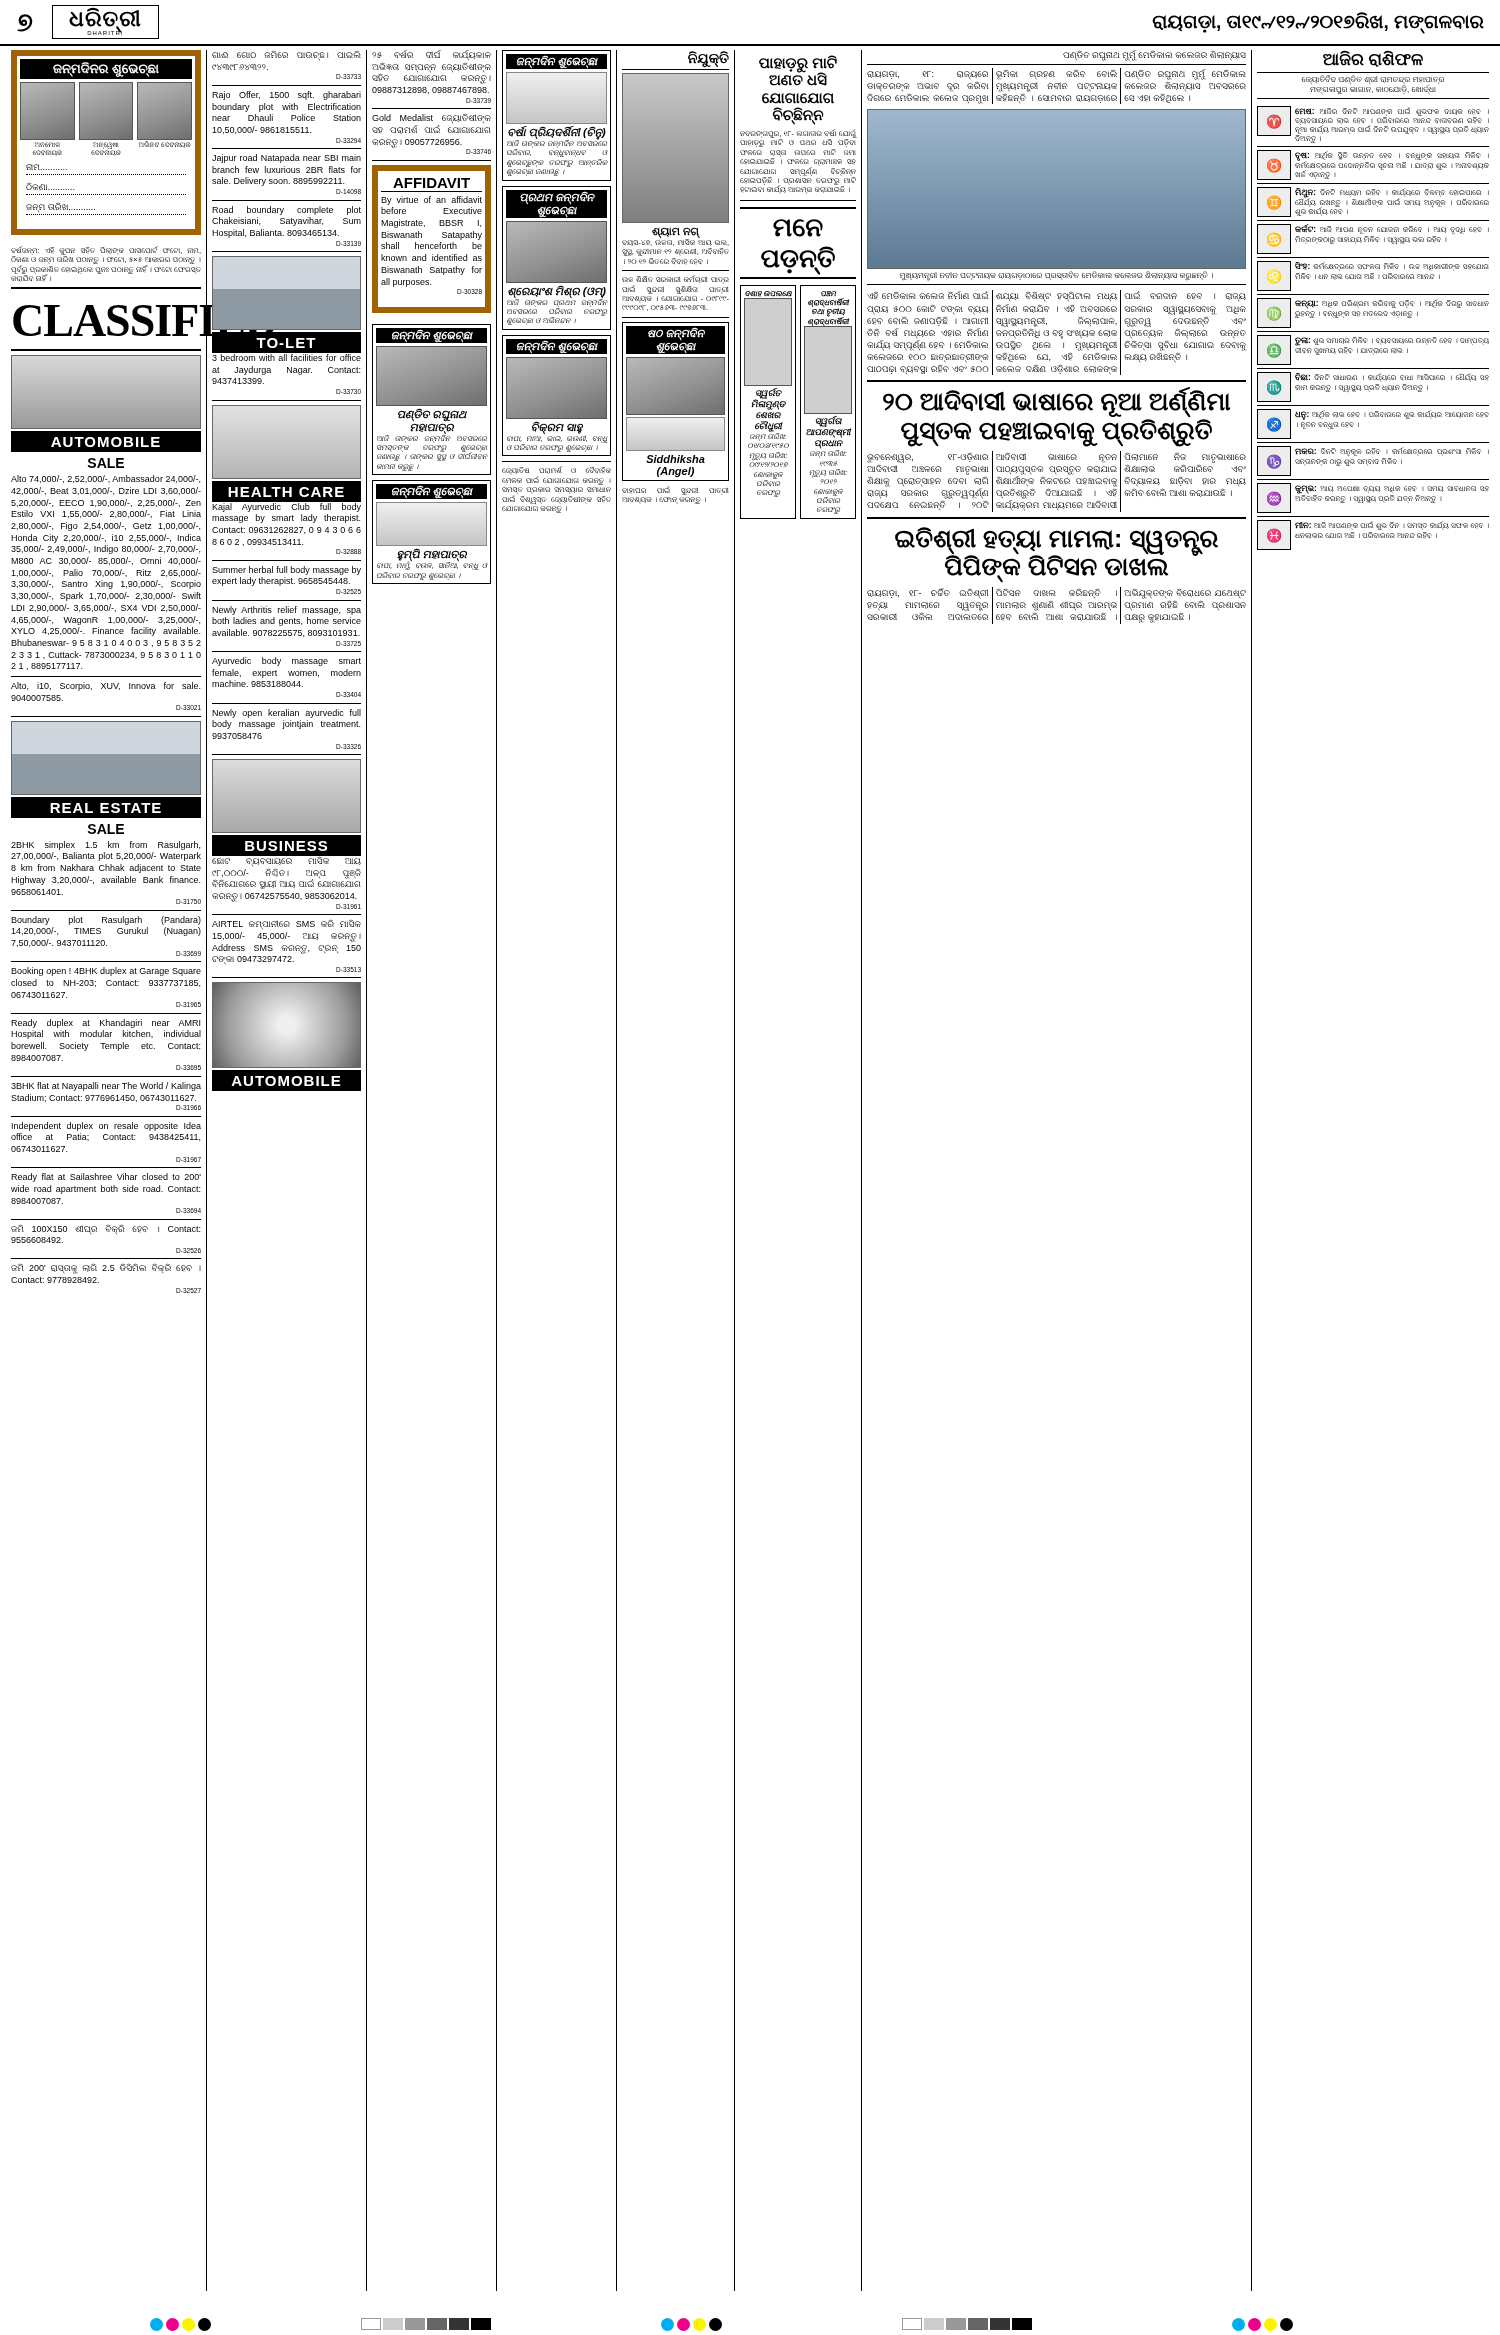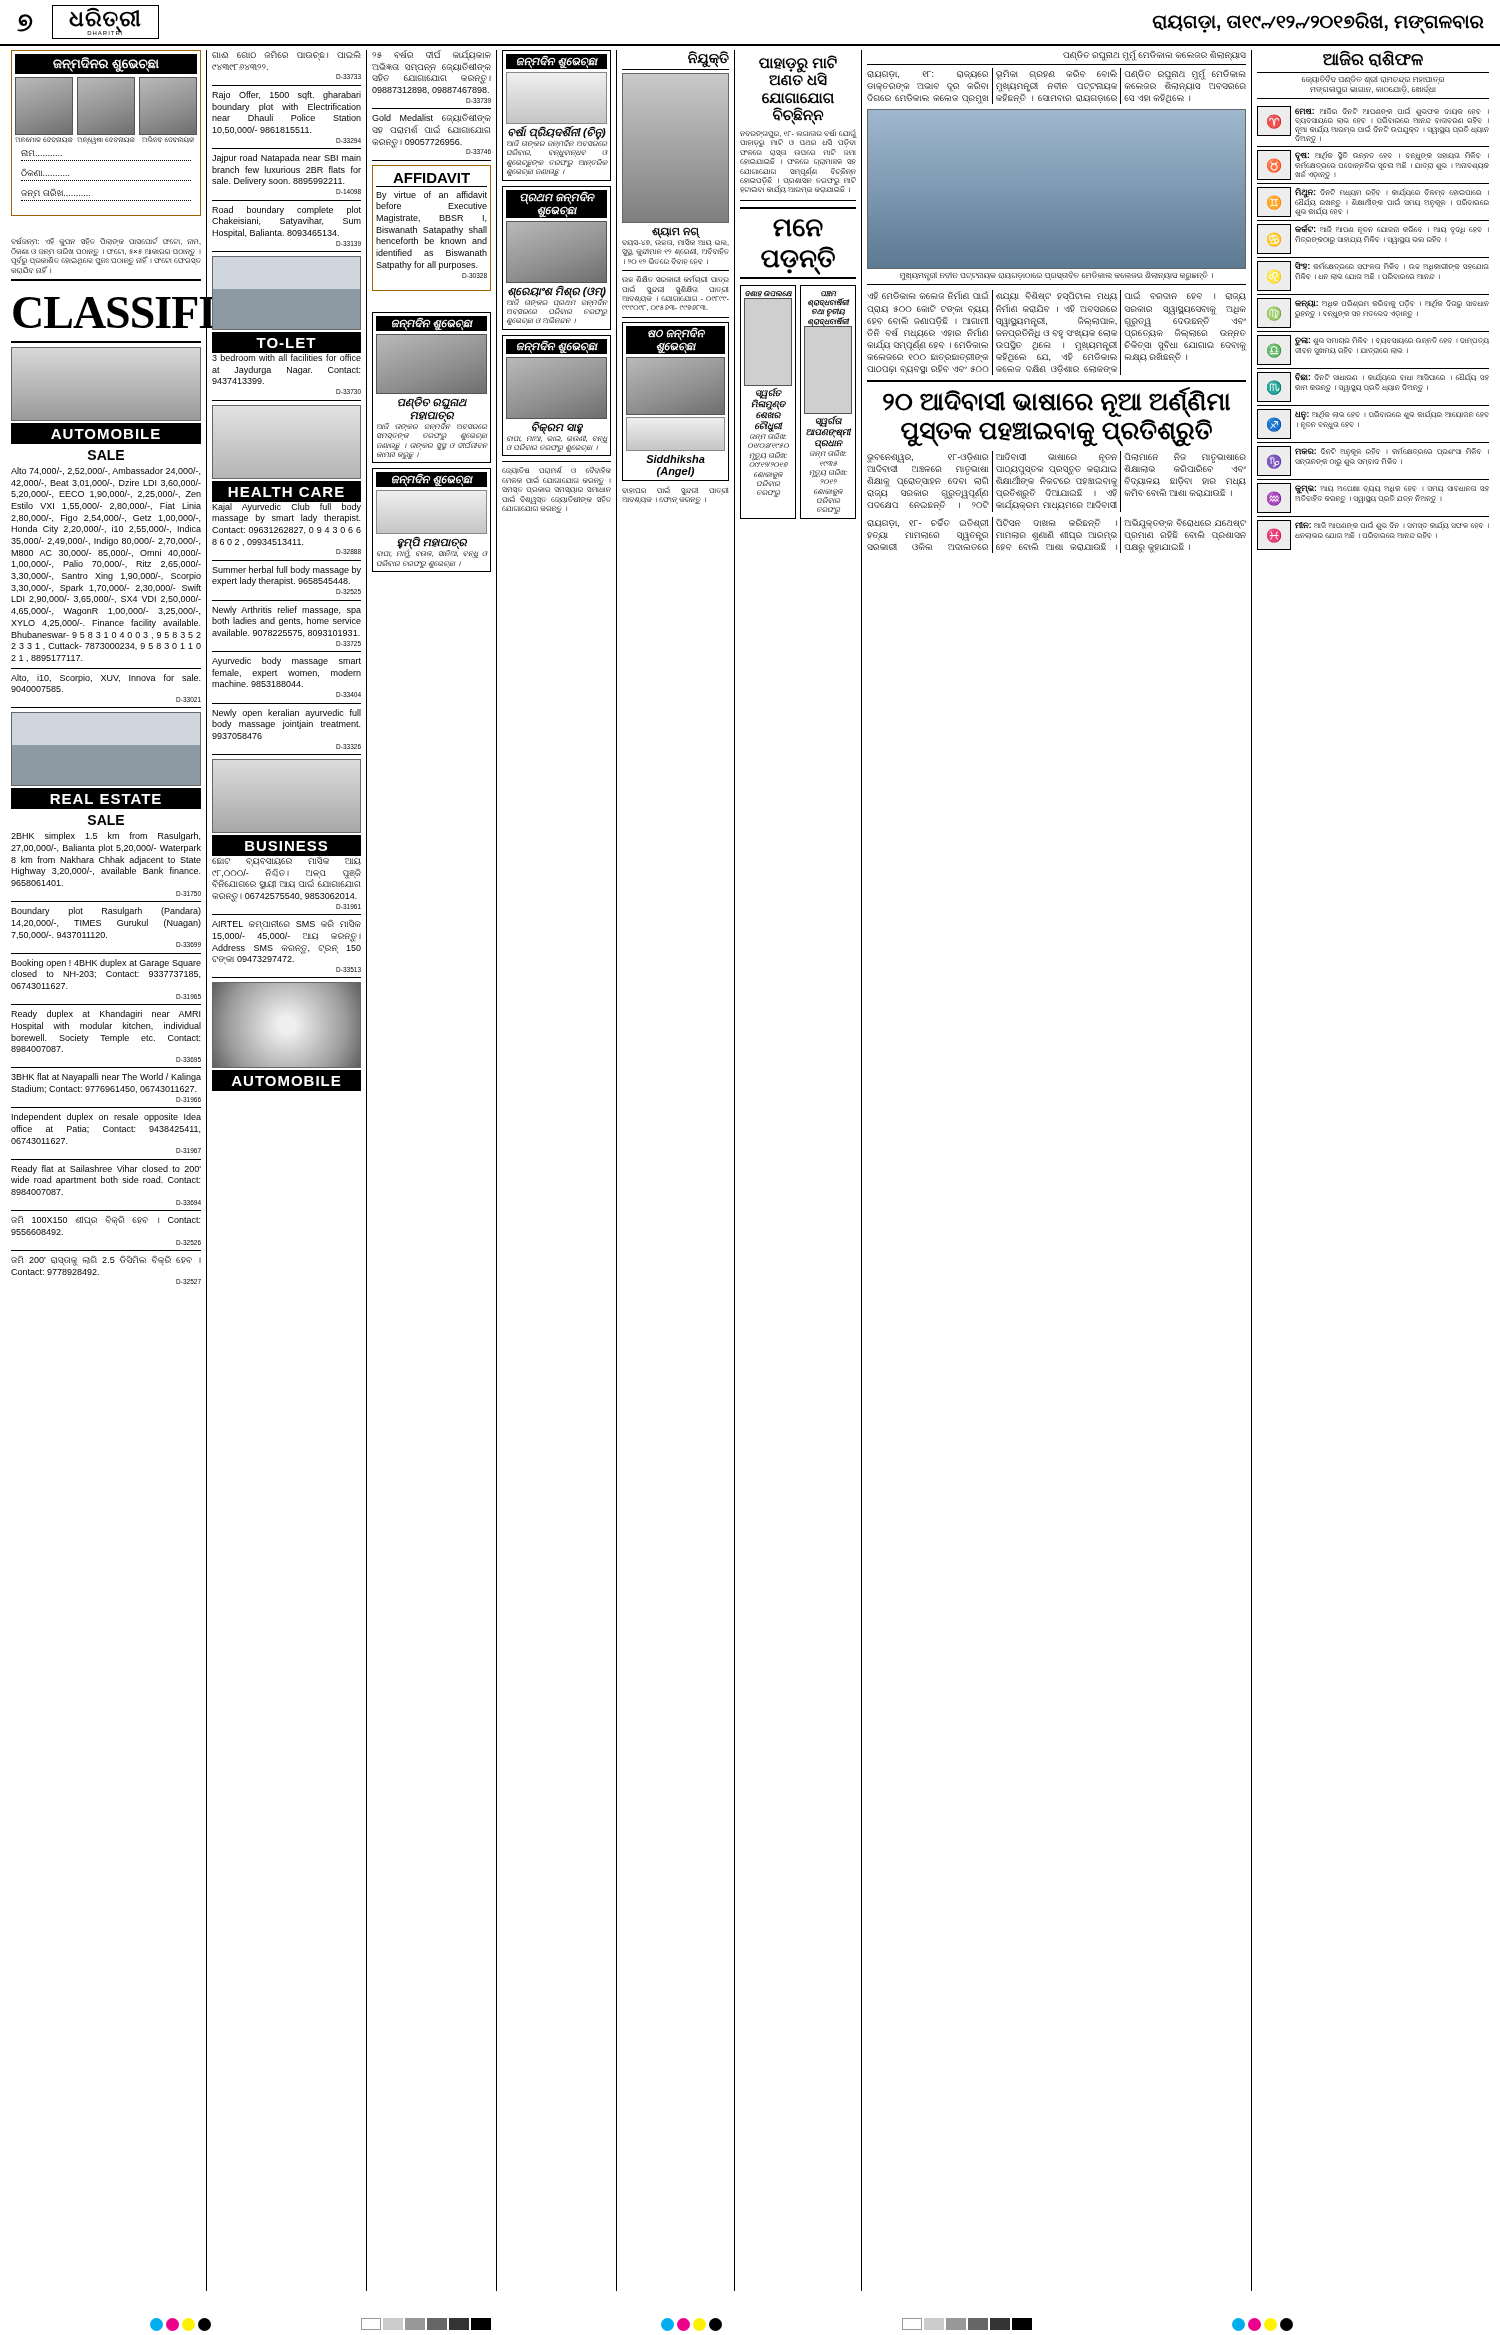--- a/index.html
+++ b/index.html
@@ -39,21 +39,21 @@
   .col:first-child { border-left:none; }
   .c1 { width:200px; }
   .c2 { width:160px; }
   .c3 { width:130px; }
   .c4 { width:120px; }
   .c5 { width:118px; }
   .c6 { width:127px; }
   .c7 { width:390px; }
   .c8 { width:243px; }
 
-  .box { border:1px solid #a16207; margin-bottom:21px; padding:3px; }
+  .box { border:6px solid #a16207; margin-bottom:11px; padding:3px; }
   .sec-title {
     text-align:right; font-weight:bold; font-size:14px; border-bottom:1px solid #000;
     padding-bottom:2px; margin-bottom:3px;
   }
   .tiny { font-size:7.5px; line-height:1.25; text-align:justify; }
   .body-od { font-size:9px; line-height:1.35; text-align:justify; }
   .ad { font-size:9px; line-height:1.3; text-align:justify; margin-bottom:4px;
         border-bottom:1px solid #000; padding-bottom:3px; }
   .ad:last-child { border-bottom:none; }
   .code { font-size:6.5px; text-align:right; display:block; }
@@ -345,20 +345,21 @@
       <div class="body-od three-col" style="margin-bottom:5px;">ରାୟଗଡ଼ା, ୧୮: ରାଜ୍ୟରେ ଡାକ୍ତରଙ୍କ ଅଭାବ ଦୂର କରିବା ଦିଗରେ ମେଡିକାଲ କଲେଜ ପ୍ରମୁଖ ଭୂମିକା ଗ୍ରହଣ କରିବ ବୋଲି ମୁଖ୍ୟମନ୍ତ୍ରୀ ନବୀନ ପଟ୍ଟନାୟକ କହିଛନ୍ତି । ସୋମବାର ରାୟଗଡ଼ାରେ ପଣ୍ଡିତ ରଘୁନାଥ ମୁର୍ମୁ ମେଡିକାଲ କଲେଜର ଶିଲାନ୍ୟାସ ଅବସରରେ ସେ ଏହା କହିଥିଲେ ।</div>
 
       <div class="img-block news"></div>
       <div class="caption">ମୁଖ୍ୟମନ୍ତ୍ରୀ ନବୀନ ପଟ୍ଟନାୟକ ରାୟଗଡ଼ାଠାରେ ପ୍ରସ୍ତାବିତ ମେଡିକାଲ କଲେଜର ଶିଲାନ୍ୟାସ କରୁଛନ୍ତି ।</div>
 
       <div class="body-od three-col" style="margin:5px 0;">ଏହି ମେଡିକାଲ କଲେଜ ନିର୍ମାଣ ପାଇଁ ପ୍ରାୟ ୫୦୦ କୋଟି ଟଙ୍କା ବ୍ୟୟ ହେବ ବୋଲି ଜଣାପଡ଼ିଛି । ଆଗାମୀ ତିନି ବର୍ଷ ମଧ୍ୟରେ ଏହାର ନିର୍ମାଣ କାର୍ଯ୍ୟ ସମ୍ପୂର୍ଣ୍ଣ ହେବ । ମେଡିକାଲ କଲେଜରେ ୧୦୦ ଛାତ୍ରଛାତ୍ରୀଙ୍କ ପାଠପଢ଼ା ବ୍ୟବସ୍ଥା ରହିବ ଏବଂ ୫୦୦ ଶଯ୍ୟା ବିଶିଷ୍ଟ ହସ୍ପିଟାଲ ମଧ୍ୟ ନିର୍ମାଣ କରାଯିବ । ଏହି ଅବସରରେ ସ୍ୱାସ୍ଥ୍ୟମନ୍ତ୍ରୀ, ଜିଲ୍ଲାପାଳ, ଜନପ୍ରତିନିଧି ଓ ବହୁ ସଂଖ୍ୟକ ଲୋକ ଉପସ୍ଥିତ ଥିଲେ । ମୁଖ୍ୟମନ୍ତ୍ରୀ କହିଥିଲେ ଯେ, ଏହି ମେଡିକାଲ କଲେଜ ଦକ୍ଷିଣ ଓଡ଼ିଶାର ଲୋକଙ୍କ ପାଇଁ ବରଦାନ ହେବ । ରାଜ୍ୟ ସରକାର ସ୍ୱାସ୍ଥ୍ୟସେବାକୁ ଅଧିକ ଗୁରୁତ୍ୱ ଦେଉଛନ୍ତି ଏବଂ ପ୍ରତ୍ୟେକ ଜିଲ୍ଲାରେ ଉନ୍ନତ ଚିକିତ୍ସା ସୁବିଧା ଯୋଗାଇ ଦେବାକୁ ଲକ୍ଷ୍ୟ ରଖିଛନ୍ତି ।</div>
 
       <div class="headline sm" style="border-top:2px solid #000;padding-top:5px;">୨୦ ଆଦିବାସୀ ଭାଷାରେ ନୂଆ ଅର୍ଣ୍ଣିମା ପୁସ୍ତକ ପହଞ୍ଚାଇବାକୁ ପ୍ରତିଶ୍ରୁତି</div>
       <div class="body-od three-col" style="margin-bottom:5px;">ଭୁବନେଶ୍ୱର, ୧୮-ଓଡ଼ିଶାର ଆଦିବାସୀ ଅଞ୍ଚଳରେ ମାତୃଭାଷା ଶିକ୍ଷାକୁ ପ୍ରୋତ୍ସାହନ ଦେବା ଲାଗି ରାଜ୍ୟ ସରକାର ଗୁରୁତ୍ୱପୂର୍ଣ୍ଣ ପଦକ୍ଷେପ ନେଇଛନ୍ତି । ୨୦ଟି ଆଦିବାସୀ ଭାଷାରେ ନୂତନ ପାଠ୍ୟପୁସ୍ତକ ପ୍ରସ୍ତୁତ କରାଯାଇ ଶିକ୍ଷାର୍ଥୀଙ୍କ ନିକଟରେ ପହଞ୍ଚାଇବାକୁ ପ୍ରତିଶ୍ରୁତି ଦିଆଯାଇଛି । ଏହି କାର୍ଯ୍ୟକ୍ରମ ମାଧ୍ୟମରେ ଆଦିବାସୀ ପିଲାମାନେ ନିଜ ମାତୃଭାଷାରେ ଶିକ୍ଷାଲାଭ କରିପାରିବେ ଏବଂ ବିଦ୍ୟାଳୟ ଛାଡ଼ିବା ହାର ମଧ୍ୟ କମିବ ବୋଲି ଆଶା କରାଯାଉଛି ।</div>
 
+      <div class="headline sm" style="border-top:2px solid #000;padding-top:5px;">ଇତିଶ୍ରୀ ହତ୍ୟା ମାମଲା: ସ୍ୱତନ୍ତ୍ର ପିପିଙ୍କ ପିଟିସନ ଡାଖଲ</div>
       <div class="body-od three-col">ରାୟଗଡ଼ା, ୧୮- ଚର୍ଚ୍ଚିତ ଇତିଶ୍ରୀ ହତ୍ୟା ମାମଲାରେ ସ୍ୱତନ୍ତ୍ର ସରକାରୀ ଓକିଲ ଅଦାଲତରେ ପିଟିସନ ଦାଖଲ କରିଛନ୍ତି । ମାମଲାର ଶୁଣାଣି ଶୀଘ୍ର ଆରମ୍ଭ ହେବ ବୋଲି ଆଶା କରାଯାଉଛି । ଅଭିଯୁକ୍ତଙ୍କ ବିରୋଧରେ ଯଥେଷ୍ଟ ପ୍ରମାଣ ରହିଛି ବୋଲି ପ୍ରଶାସନ ପକ୍ଷରୁ କୁହାଯାଇଛି ।</div>
     </div>
 
     <div class="col c8">
       <div class="rasi-head">ଆଜିର ରାଶିଫଳ</div>
       <div class="rasi-sub" style="white-space:pre-line;">ଜ୍ୟୋତିର୍ବିଦ ପଣ୍ଡିତ ଶ୍ରୀ ରାମଚନ୍ଦ୍ର ମହାପାତ୍ର
 ମଙ୍ଗଳାପୁର ଭାଗାନ, କାଠଯୋଡ଼ି, ଖୋର୍ଦ୍ଧା</div>
 
       <div class="rasi-row">
         <div class="rasi-icon">♈</div>

